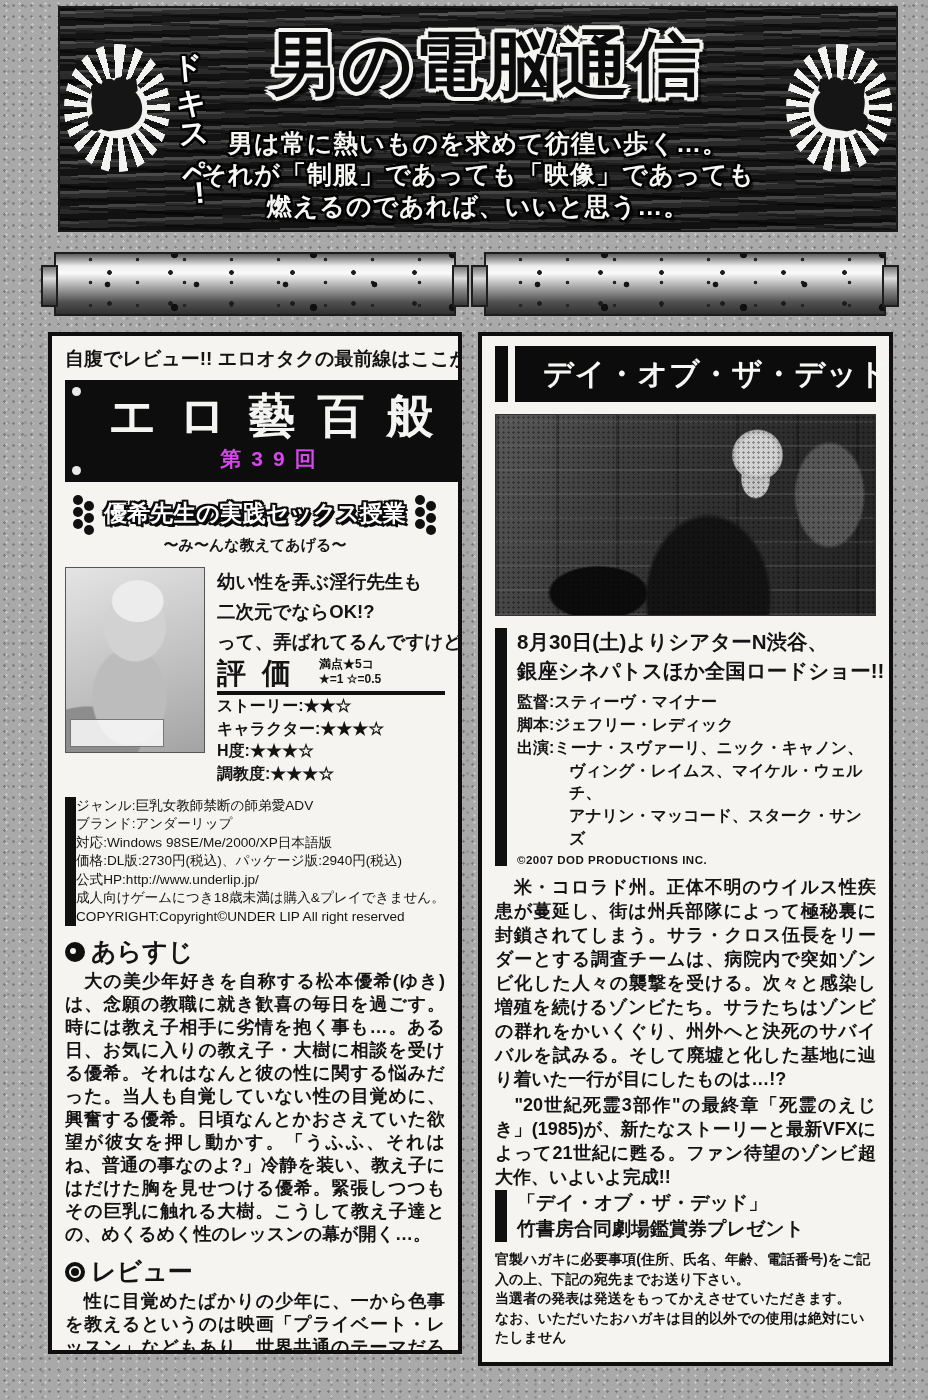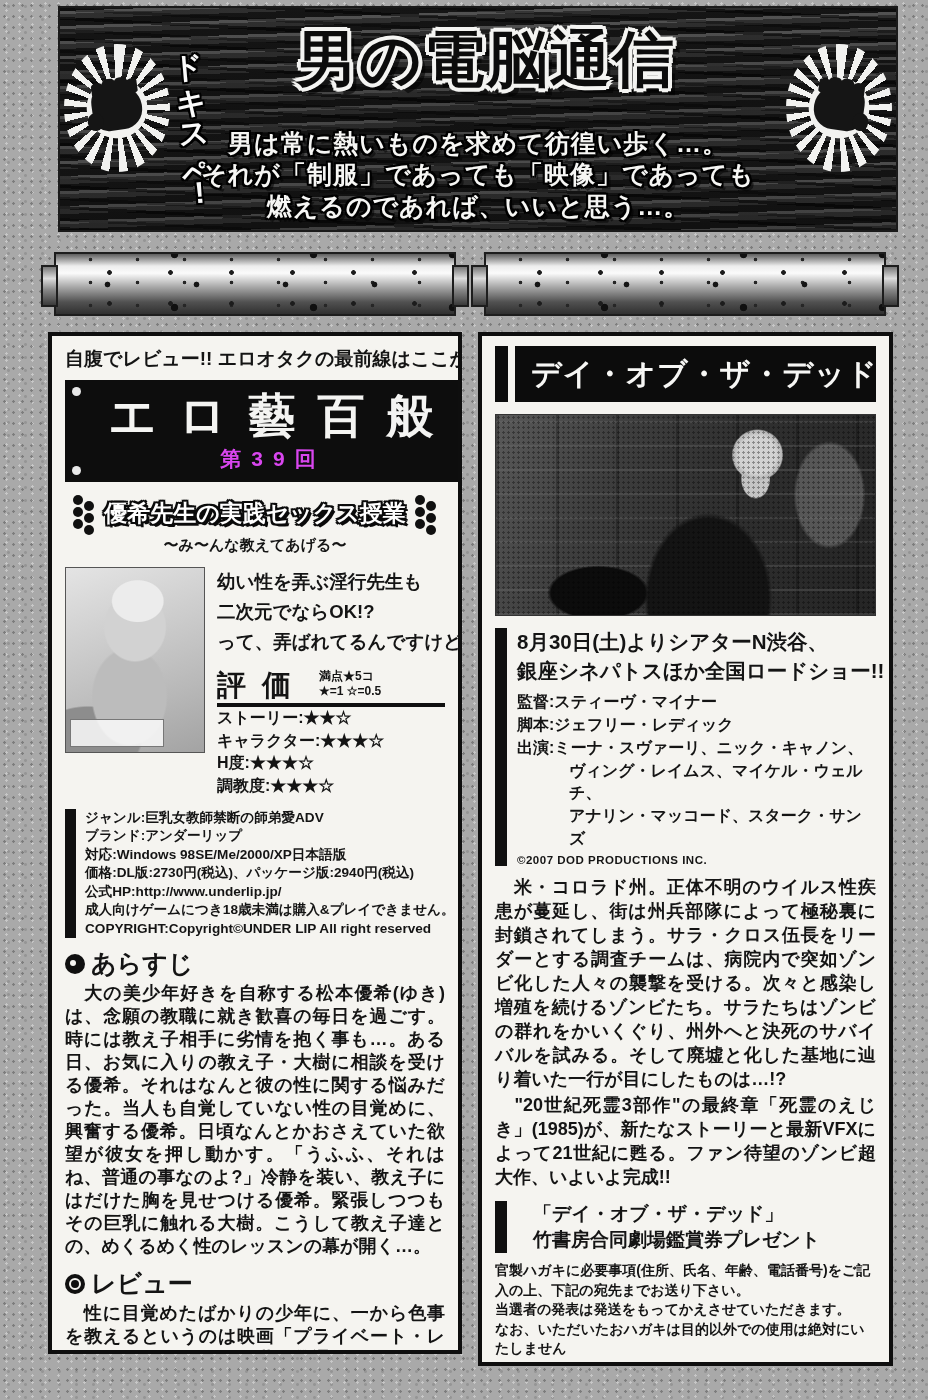--- a/index.html
+++ b/index.html
@@ -49,21 +49,21 @@
     background:#151515; border-radius:50%; }
   .kicker {
     position:absolute; left:112px; top:24px; height:185px;
     writing-mode:vertical-rl; text-orientation:upright;
     font-weight:900; font-size:30px; color:#fafafa; letter-spacing:2px;
     transform:rotate(-5deg);
     text-shadow:2px 0 #000,-2px 0 #000,0 2px #000,0 -2px #000,2px 2px #000,-2px -2px #000,2px -2px #000,-2px 2px #000;
   }
   .mag-title {
     position:absolute; left:120px; right:104px; top:18px; text-align:center;
-    font-size:61px; font-weight:900; letter-spacing:2px; color:#0c0c0c; line-height:1.1;
+    font-size:70px; font-weight:900; letter-spacing:2px; color:#0c0c0c; line-height:1.1;
     text-shadow:
       -4px 0 0 #f4f4f2, 4px 0 0 #f4f4f2, 0 -4px 0 #f4f4f2, 0 4px 0 #f4f4f2,
       -3px -3px 0 #f4f4f2, 3px -3px 0 #f4f4f2, -3px 3px 0 #f4f4f2, 3px 3px 0 #f4f4f2,
       7px 7px 0 rgba(0,0,0,.55);
     white-space:nowrap;
   }
   .taglines { position:absolute; left:0; right:0; bottom:8px; text-align:center;
     font-size:25px; font-weight:900; color:#f6f6f4; line-height:1.26; letter-spacing:1px;
     text-shadow:2px 0 #000,-2px 0 #000,0 2px #000,0 -2px #000,2px 2px #000,-2px -2px #000,2px -2px #000,-2px 2px #000,4px 4px 0 rgba(0,0,0,.5); }
 
@@ -110,41 +110,41 @@
     background:
       radial-gradient(ellipse 42px 34px at 52% 18%, #ececec 0 60%, transparent 63%),
       radial-gradient(ellipse 52px 58px at 50% 32%, #d2d2d2 0 58%, transparent 61%),
       radial-gradient(ellipse 66px 86px at 46% 70%, #bcbcbc 0 55%, transparent 58%),
       radial-gradient(ellipse 86px 56px at 16% 94%, #8d8d8d 0 60%, transparent 63%),
       linear-gradient(160deg,#e4e4e4 0%,#cecece 35%,#b8b8b8 70%,#a3a3a3 100%); position:relative; }
   .shot::after { content:""; position:absolute; left:4px; bottom:5px; width:92px; height:26px;
     background:rgba(250,250,250,.85); border:1px solid #777; }
   .media-right { flex:1; min-width:0; }
   .catch { font-size:18.5px; font-weight:900; line-height:1.62; white-space:nowrap; }
-  .rating-head { display:flex; align-items:flex-end; gap:12px; margin-top:12px;
+  .rating-head { display:flex; align-items:flex-end; gap:12px; margin-top:0;
     border-bottom:4px solid #101010; padding-bottom:3px; }
   .rating-word { font-size:29px; font-weight:900; letter-spacing:16px; line-height:1; }
   .rating-notes { font-size:12px; font-weight:700; line-height:1.2; padding-bottom:2px; }
   .rating-row { font-size:16px; font-weight:900; line-height:1.42; white-space:nowrap; }
 
-  .specs { margin-top:11px; border-left:11px solid #101010; padding-left:9px;
-    font-size:13.6px; font-weight:700; line-height:1.36; }
+  .specs { margin-top:11px; border-left:11px solid #101010; 
+    font-size:13.6px; font-weight:400; line-height:1.36; }
   .specs div { white-space:nowrap; }
 
   .sec-head { display:flex; align-items:center; gap:6px; margin-top:12px;
     font-size:25px; font-weight:900; line-height:1.1; }
   .b-dot { width:20px; height:20px; border-radius:50%; background:#101010; position:relative; flex:0 0 auto; }
   .b-dot.swirl::after { content:""; position:absolute; left:5px; top:6px; width:6px; height:6px;
     border-radius:50%; background:#f5f4f0; }
   .b-dot.ring::after { content:""; position:absolute; inset:4px; border:2.5px solid #f5f4f0; border-radius:50%; }
   .body-txt { margin-top:4px; font-size:18px; font-weight:600; line-height:1.28; text-align:justify; }
 
   
   .movie-title-bar { position:relative; height:56px; background:#0c0c0c; color:#f7f7f5;
-    display:flex; align-items:center; padding-left:36px; font-size:30px; font-weight:900;
+    display:flex; align-items:center; padding-left:48px; font-size:30px; font-weight:900;
     letter-spacing:1px; white-space:nowrap; }
   .movie-title-bar::before { content:""; position:absolute; left:13px; top:0; bottom:0; width:7px; background:#f5f4f0; }
   .still { margin-top:12px; width:100%; height:202px; border:1px solid #333; position:relative;
     background:
       radial-gradient(circle 36px at 69% 20%, #d2d2d2 0 52%, #b5b5b5 68%, transparent 72%),
       radial-gradient(ellipse 20px 27px at 68.5% 32%, #c4c4c4 0 68%, transparent 74%),
       radial-gradient(ellipse 88px 118px at 56% 92%, #141414 0 68%, transparent 73%),
       radial-gradient(ellipse 74px 40px at 27% 89%, #0c0c0c 0 64%, transparent 69%),
       radial-gradient(ellipse 60px 90px at 88% 40%, rgba(130,130,130,.5) 0 55%, transparent 60%),
       repeating-linear-gradient(0deg, rgba(110,110,110,.30) 0 2px, transparent 2px 24px),
@@ -156,21 +156,21 @@
 
   .release { margin-top:12px; border-left:12px solid #101010; padding-left:10px; }
   .release-big { font-size:20.5px; font-weight:900; line-height:1.4; white-space:nowrap; }
   .credits { margin-top:6px; font-size:16px; font-weight:800; line-height:1.42; }
   .credits .cont { padding-left:52px; }
   .copyright { margin-top:4px; font-size:11.5px; font-weight:700; letter-spacing:.5px; }
 
   .movie-body { margin-top:10px; font-size:18px; font-weight:600; line-height:1.33; text-align:justify; }
   .movie-body + .movie-body { margin-top:2px; }
 
-  .present { margin-top:11px; border-left:12px solid #101010; padding-left:26px;
+  .present { border-left:12px solid #101010; padding-left:10px;
     font-size:19px; font-weight:900; line-height:1.38; white-space:nowrap; }
   .apply { margin-top:8px; font-size:14px; font-weight:700; line-height:1.4; }
   .deadline { margin-top:15px; font-size:19.5px; font-weight:900; }
   .addr-head { margin-top:8px; display:flex; align-items:center; gap:6px; font-size:19px; font-weight:900; }
   .arrow-icon { display:inline-flex; align-items:center; }
   .arrow-icon .stem { width:13px; height:9px; background:#101010; }
   .arrow-icon .tip { width:0; height:0; border-top:9px solid transparent; border-bottom:9px solid transparent; border-left:11px solid #101010; }
   .addr { font-size:17.5px; font-weight:800; line-height:1.45; white-space:nowrap; }
 </style>
 </head>

